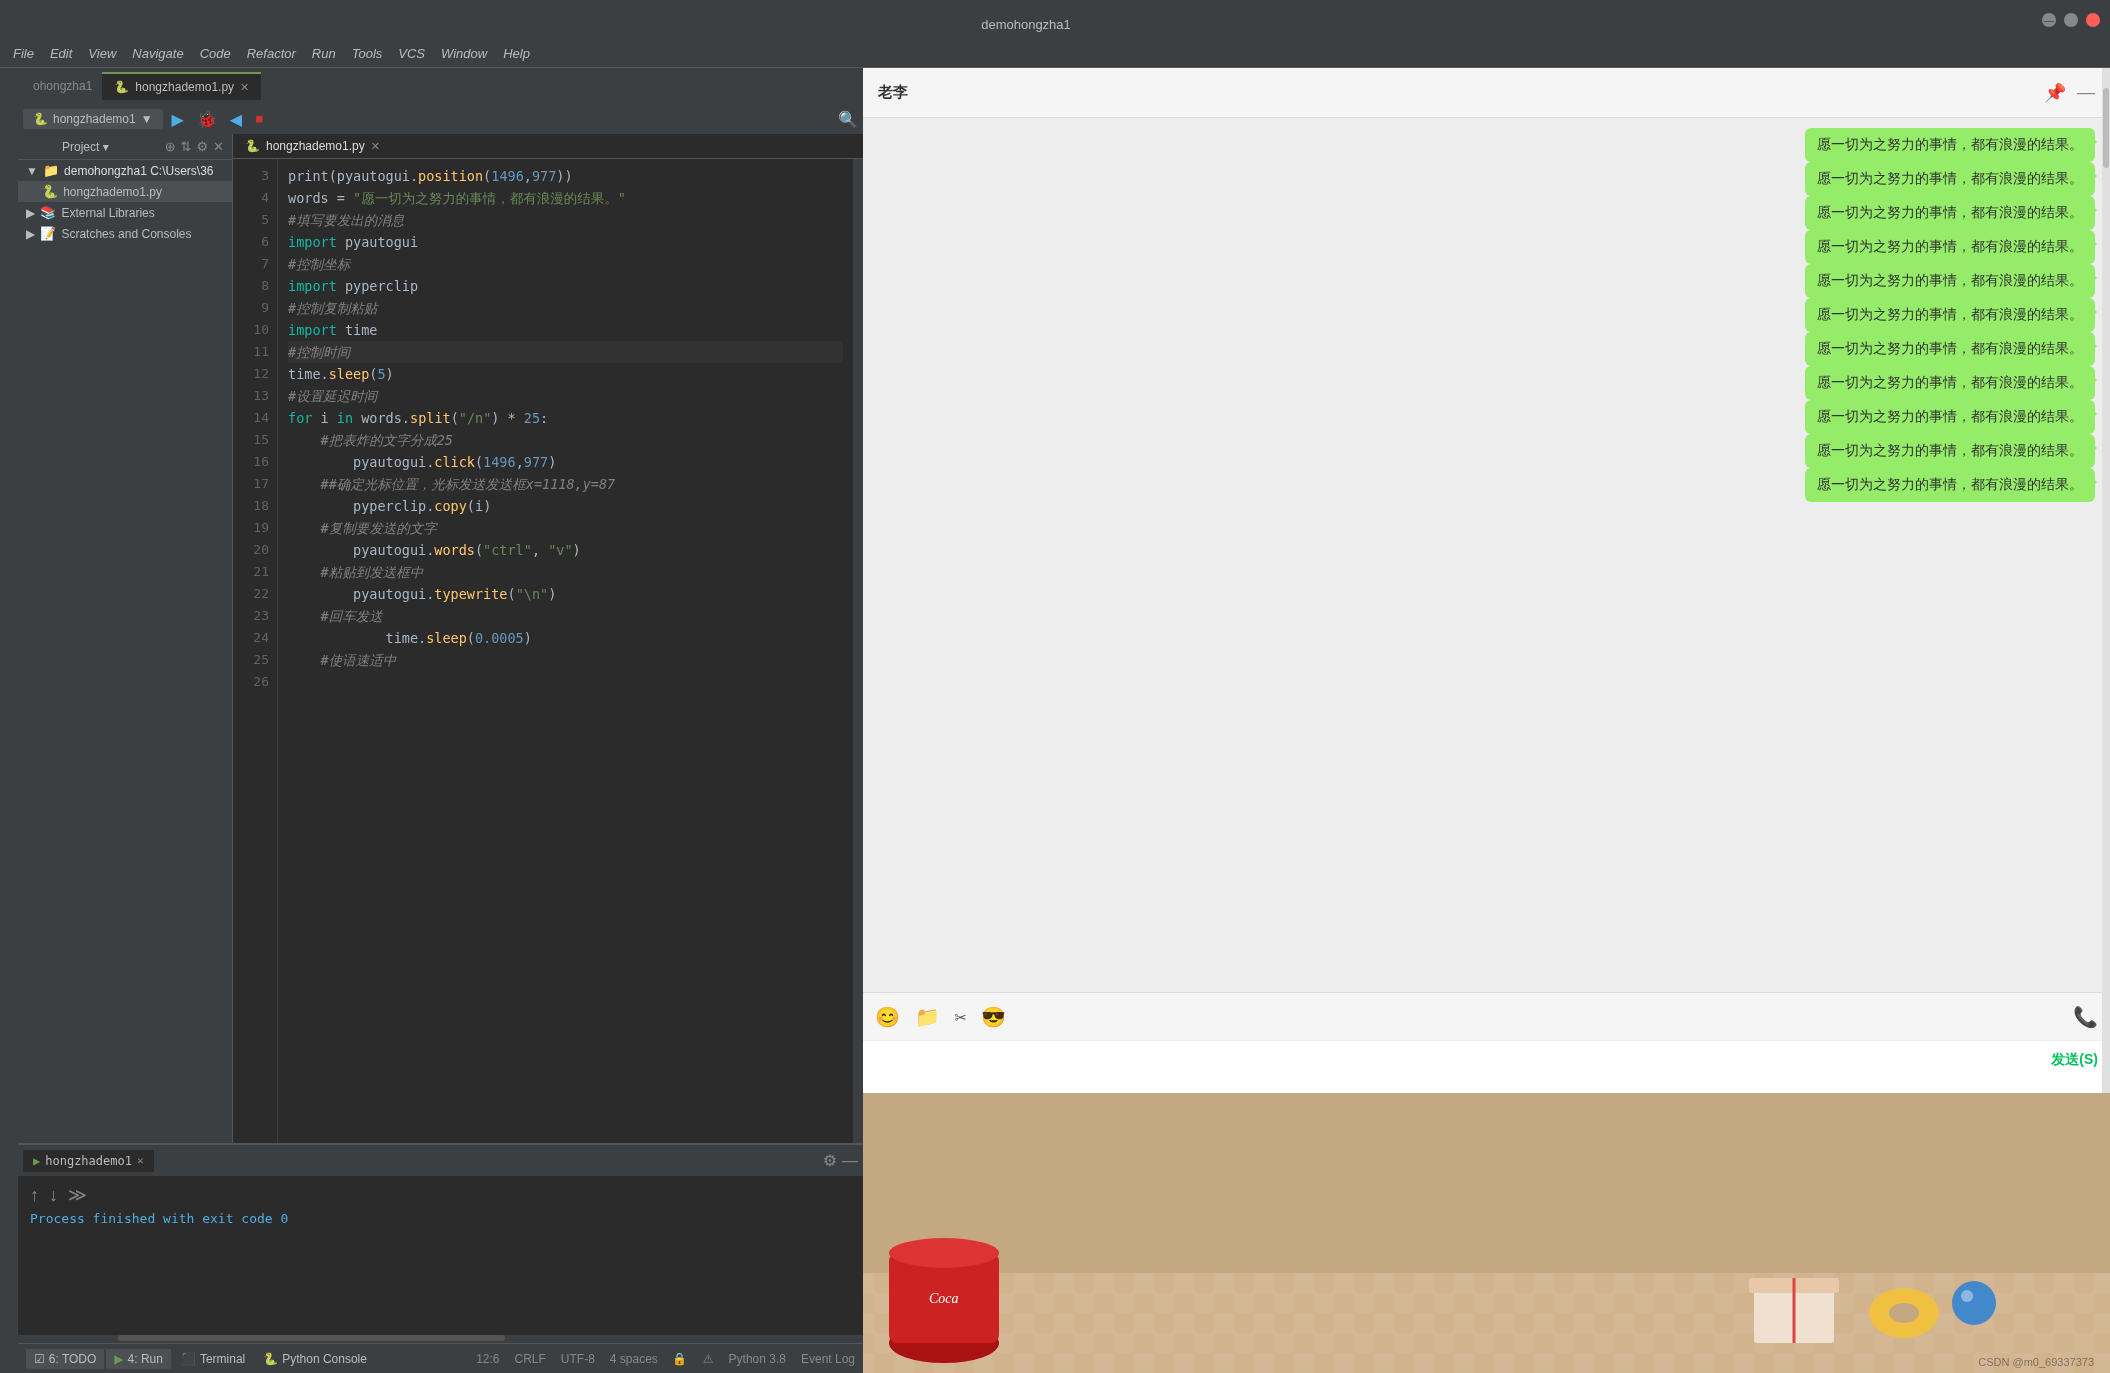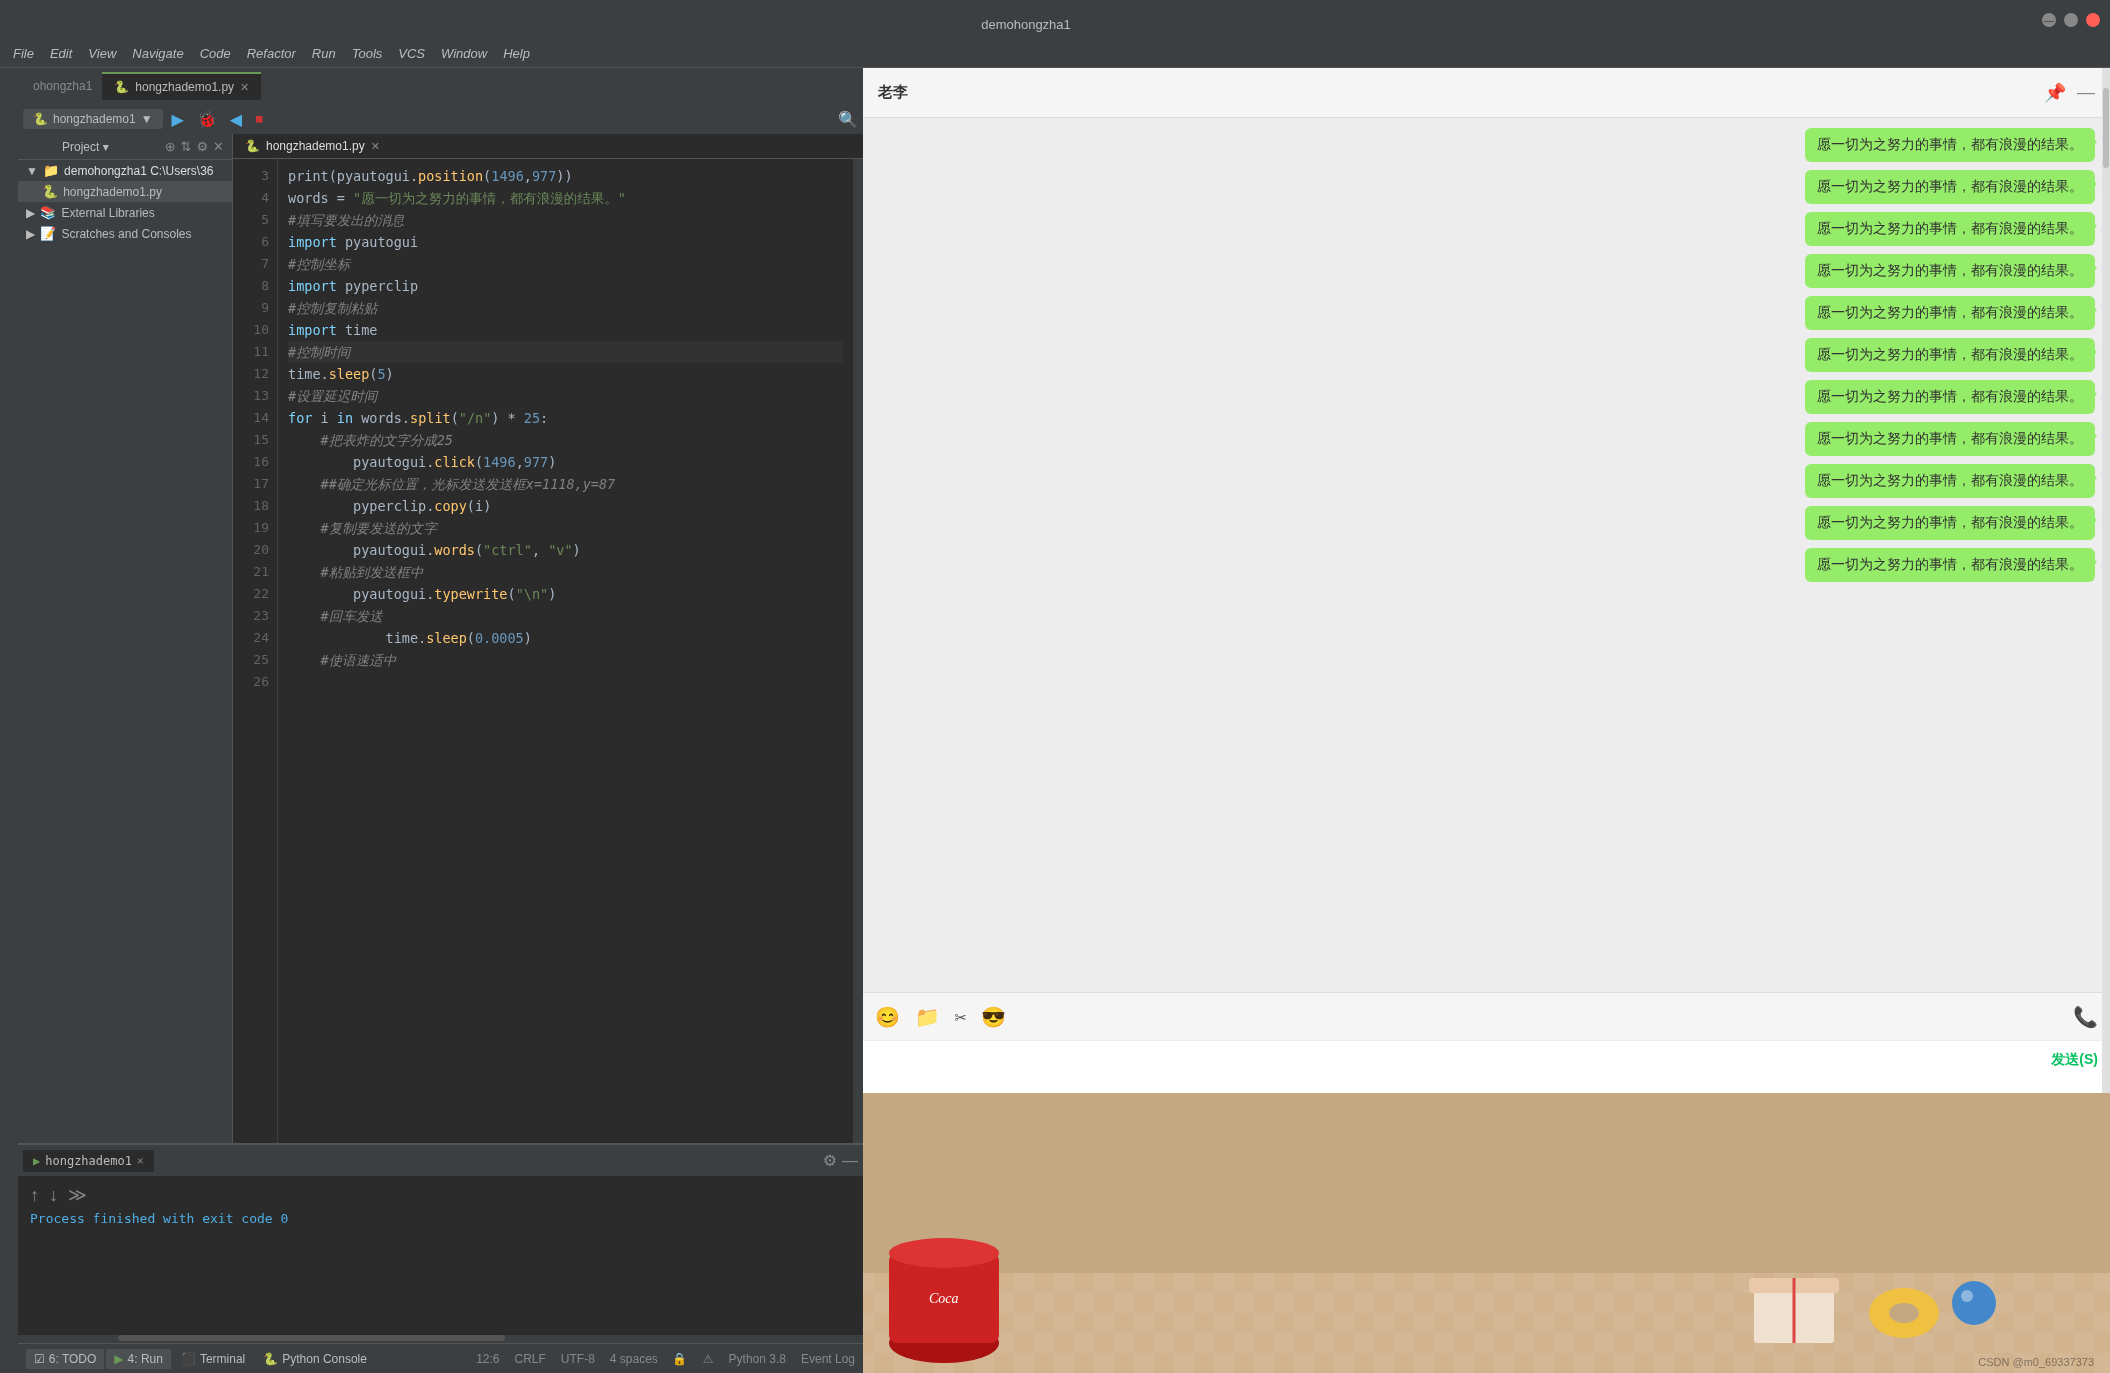--- a/index.html
+++ b/index.html
@@ -191,21 +191,21 @@
       flex: 1;
       padding: 6px 10px;
       color: #a9b7c6;
       overflow: auto;
     }
     .code-line {
       height: 22px;
       white-space: pre;
     }
     .code-line.active-line { background: #323232; }
-    .kw { color: #7dd3fc; }
+    .kw { color: #14b8a6; }
     .str { color: #6a8759; }
     .comment { color: #808080; font-style: italic; }
     .num { color: #6897bb; }
     .var { color: #a9b7c6; }
     .method { color: #ffc66d; }
     .builtin { color: #a9b7c6; }
     .scrollbar-placeholder {
       width: 10px;
       background: #3c3f41;
     }
@@ -292,21 +292,20 @@
     .chat-name { font-weight: bold; color: #333; }
     .chat-header-icons { margin-left: auto; display: flex; gap: 10px; }
     .chat-icon { color: #888; font-size: 18px; cursor: pointer; }
 
     .chat-messages {
       flex: 1;
       overflow-y: auto;
       padding: 10px 15px;
       display: flex;
       flex-direction: column;
-      gap: 8px;
     }
     .chat-bubble {
       background: #95ec69;
       color: #333;
       padding: 8px 12px;
       border-radius: 6px;
       font-size: 14px;
       font-family: Arial, sans-serif;
       max-width: 85%;
       align-self: flex-end;

